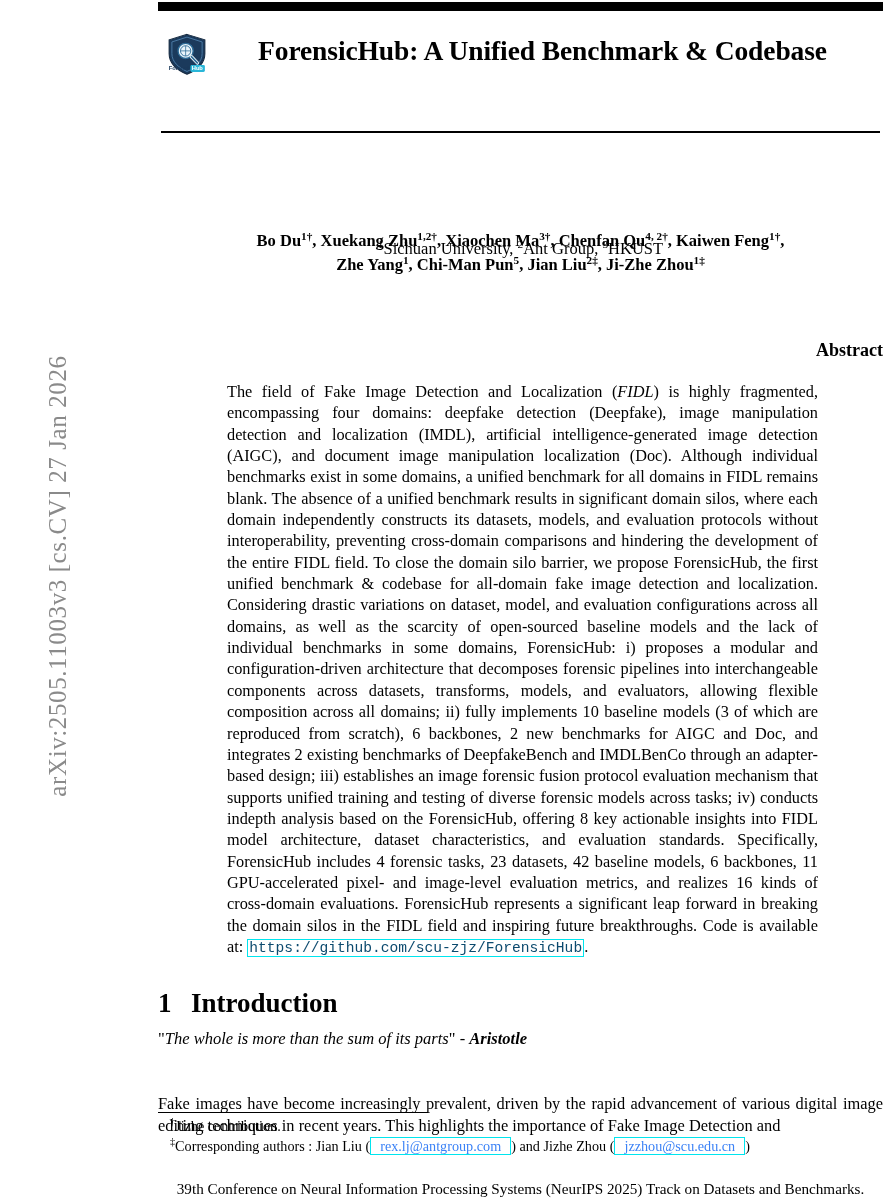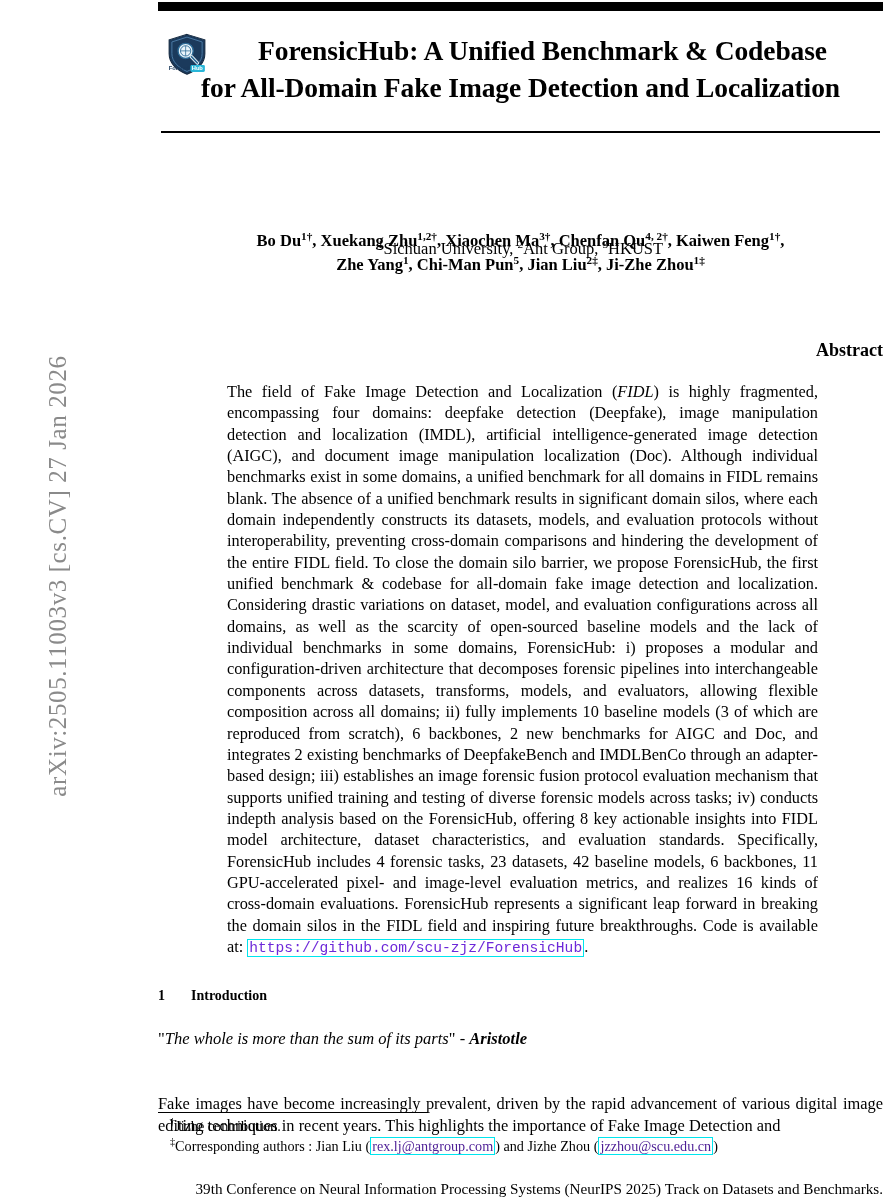--- a/index.html
+++ b/index.html
@@ -136,32 +136,32 @@
     text-justify: inter-word;
     hyphens: none;
   }
   .abstract-body i { font-style: italic; }
 
   .url-link {
     font-family: "Liberation Mono", "DejaVu Sans Mono", monospace;
     font-size: 14.6px;
     border: 1.6px solid #00e5ee;
     padding: 0 1px;
-    color: #6d28d9;
+    color: #0c4a6e;
     text-decoration: none;
     white-space: nowrap;
   }
 
   
   .sec-head {
     position: absolute;
     left: 0;
     top: 988px;
     font-weight: bold;
-    font-size: 14px;
+    font-size: 27px;
   }
   .sec-num { display: inline-block; width: 33px; }
 
   .quote {
     position: absolute;
     left: 0;
     top: 1029px;
     width: 725px;
     font-size: 16.5px;
     font-style: italic;
@@ -196,33 +196,33 @@
     font-size: 14.2px;
     line-height: 19.5px;
   }
   .footnotes sup {
     font-size: 0.72em;
     vertical-align: super;
     line-height: 0;
   }
   .mail-link {
     border: 1.6px solid #00e5ee;
-    padding: 0 1px;
-    color: #4c1d95;
+    padding: 0 9px;
+    color: #3b82f6;
     text-decoration: none;
     white-space: nowrap;
   }
 
   .conference {
     position: absolute;
     left: 0;
     top: 1180px;
     width: 725px;
     font-size: 15.2px;
-    text-align: right;
+    text-align: center;
   }
 </style>
 </head>
 <body>
 
 <div class="top-bar"></div>
 
 <div class="arxiv-stamp">arXiv:2505.11003v3  [cs.CV]  27 Jan 2026</div>
 
 <div class="page">
@@ -240,21 +240,20 @@
           <path d="M38.5 34.5 L47 43.5" stroke="#2c6a96" stroke-width="2.4" stroke-linecap="round"></path>
           <g transform="translate(5.5,46)">
             <text x="0" y="8" font-family="Liberation Sans, sans-serif" font-size="8.4" font-weight="bold" fill="#1b3a5c">Forensic</text>
             <rect x="31.5" y="0.6" width="21" height="10" rx="2" fill="#29b6d8"></rect>
             <text x="33.5" y="8" font-family="Liberation Sans, sans-serif" font-size="8.4" font-weight="bold" fill="#ffffff">Hub</text>
           </g>
         </svg>
       </span>
       <span>ForensicHub: A Unified Benchmark &amp; Codebase</span>
     </div>
-    <div class="title-line">for All-Domain Fake Image Detection and Localization</div>
   </div>
 
   <div class="title-rule"></div>
 
   <div class="authors">
     <div id="author-line-1"><span>Bo Du</span><sup>1†</sup>, <span>Xuekang Zhu</span><sup>1,2†</sup>, <span>Xiaochen Ma</span><sup>3†</sup>, <span>Chenfan Qu</span><sup>4, 2†</sup>, <span>Kaiwen Feng</span><sup>1†</sup>,</div>
     <div id="author-line-2"><span>Zhe Yang</span><sup>1</sup>, <span>Chi-Man Pun</span><sup>5</sup>, <span>Jian Liu</span><sup>2‡</sup>, <span>Ji-Zhe Zhou</span><sup>1‡</sup></div>
   </div>
 
   <div class="affil">

